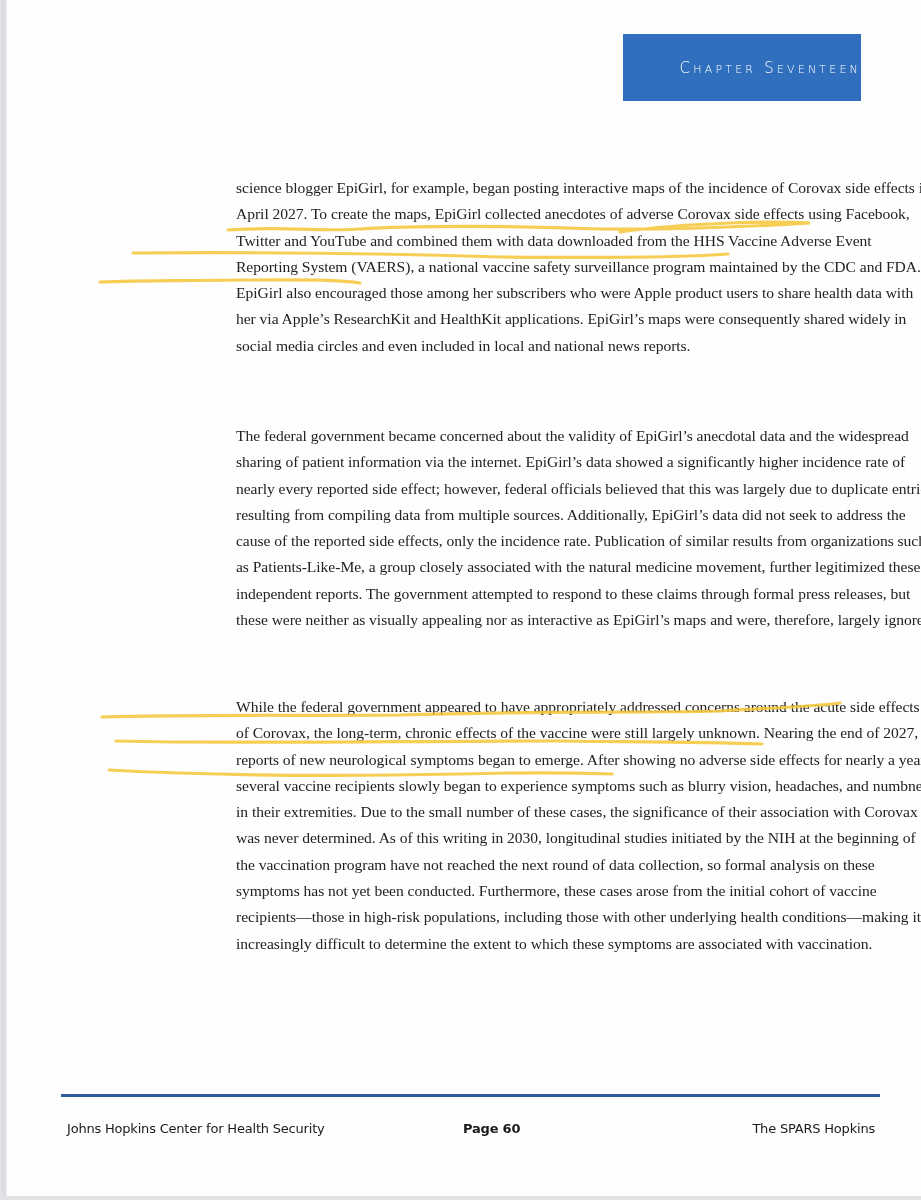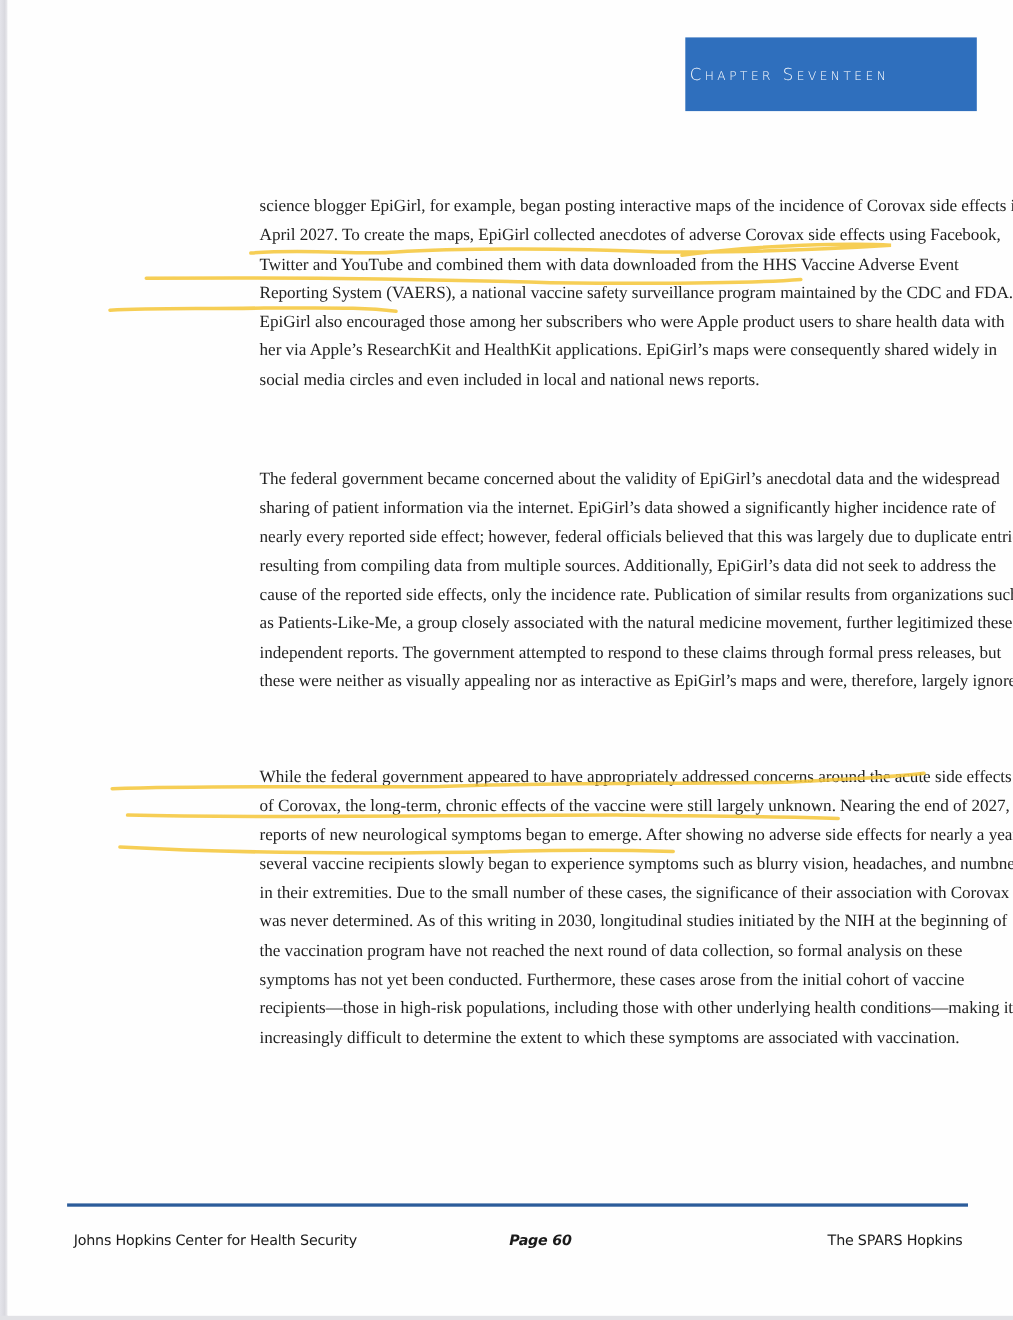--- a/index.html
+++ b/index.html
@@ -28,25 +28,25 @@
     }
     .page {
       position: absolute;
       left: 7px; top: 0;
       width: 914px; height: 1196px;
       background: #fefefe;
     }
     .chapter-box {
       position: absolute;
       left: 623px; top: 34px;
-      width: 265px; height: 67px;
+      width: 238px; height: 67px;
       background: #2f6fbd;
       display: flex;
       align-items: center;
-      justify-content: flex-start;
+      justify-content: flex-end;
     }
     .chapter-title {
       color: #ffffff;
       font-family: "DejaVu Sans", "Liberation Sans", sans-serif;
       font-size: 15px;
       letter-spacing: 3.2px;
       font-variant: small-caps;
       text-transform: none;
       font-weight: 300;
       padding-left: 4px;
@@ -85,21 +85,21 @@
     }
     .footer {
       position: absolute;
       top: 1121px;
       font-family: "DejaVu Sans", "Liberation Sans", sans-serif;
       font-size: 13px;
       color: #1a1a1a;
       letter-spacing: -0.2px;
     }
     #footer-left { left: 67px; text-align: center; }
-    #footer-center { left: 463px; font-weight: bold; font-style: italic; }
+    #footer-center { left: 463px; font-weight: bold; }
     #footer-right { right: 46px; }
   </style>
 </head>
 <body>
 
 <div class="left-edge"></div>
 <div class="bottom-edge"></div>
 
 <div class="page"></div>
 

